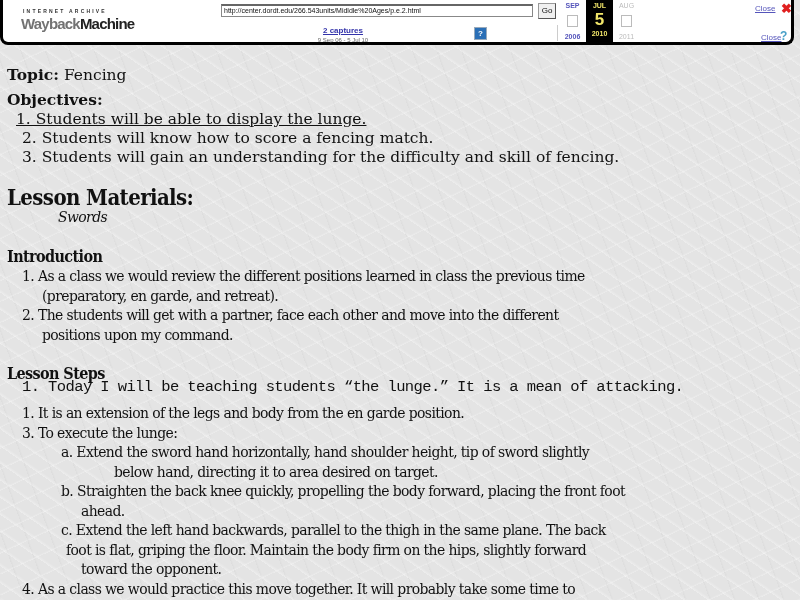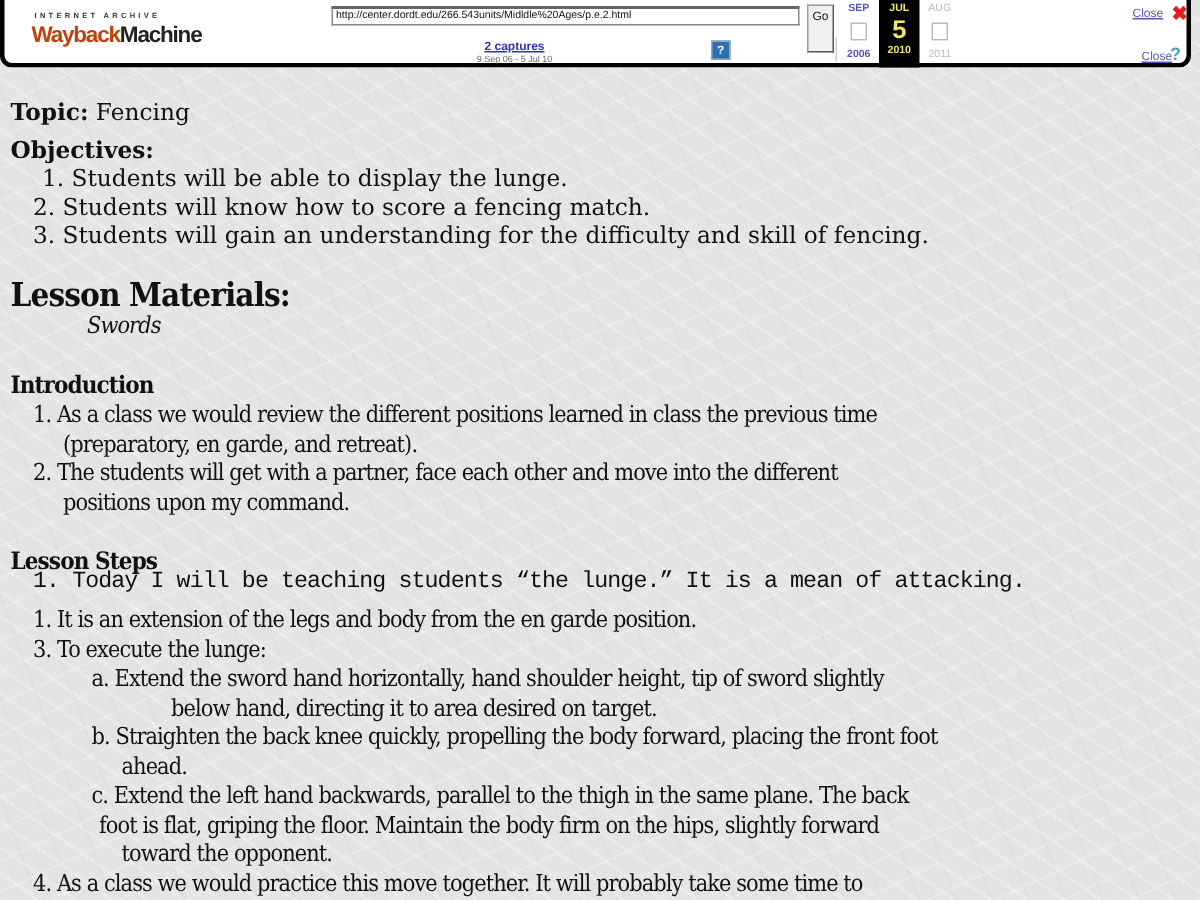--- a/index.html
+++ b/index.html
@@ -16,29 +16,29 @@
   
   .wb {
     position:absolute; left:0; top:0; width:794px; height:45px;
     background:#fff; border:3px solid #000; border-top:none;
     border-radius:0 0 8px 8px; box-sizing:border-box;
     font-family:"Liberation Sans", sans-serif;
   }
   .wb-logo { position:absolute; left:18px; top:8px; width:90px; height:30px; }
   .wb-logo .ia { font-size:5px; letter-spacing:2.2px; color:#333; font-weight:bold; display:block; margin-left:2px; }
   .wb-logo .wm { display:block; margin-top:2px; font-family:"Liberation Sans Narrow","Liberation Sans",sans-serif; font-weight:bold; font-size:15px; letter-spacing:-0.8px; line-height:16px; }
-  .wb-logo .wm .w1 { color:#c2410c; }
+  .wb-logo .wm .w1 { color:#737373; }
   .wb-logo .wm .w2 { color:#222; }
   .wb-url {
     position:absolute; left:218px; top:4px; width:312px; height:13px;
     border:1px solid #888; border-top:2px solid #666; box-sizing:border-box;
     font-size:7px; line-height:10px; padding-left:2px; color:#111; background:#fff; white-space:nowrap; overflow:hidden;
   }
   .wb-go {
-    position:absolute; left:535px; top:3px; width:18px; height:32px;
+    position:absolute; left:535px; top:3px; width:18px; height:16px;
     background:#f0f0f0; border:1px solid #999; border-right-color:#555; border-bottom-color:#555; box-sizing:border-box;
     font-size:8px; text-align:center; line-height:14px; color:#111;
   }
   .wb-captures { position:absolute; left:290px; top:26px; width:100px; text-align:center; }
   .wb-captures .cap { font-size:8px; color:#3333aa; text-decoration:underline; font-weight:bold; display:block; line-height:10px; }
   .wb-captures .range { font-size:6px; color:#666; display:block; line-height:9px; }
   .wb-help-sq {
     position:absolute; left:471px; top:27px; width:13px; height:13px;
     background:#2a6fb6; border:1px solid #9ab; box-sizing:border-box;
     color:#fff; font-size:8px; line-height:11px; text-align:center; font-weight:bold;
@@ -105,21 +105,21 @@
   <span class="wb-help">Close</span>
   <span class="wb-help-q">?</span>
 </div>
 
 <div class="content">
   <div class="line" style="top:0px;margin-top:16px;">
     <span class="b">Topic:</span><span> Fencing</span>
   </div>
 
   <div class="line b" style="top:41px;">Objectives:</div>
-  <div class="line" style="top:60px; left:21px;">1.  Students will be able to display the lunge.</div>
+  <div class="line" style="top:60px; left:9px;text-decoration:underline;">1.  Students will be able to display the lunge.</div>
   <div class="line" style="top:79px; left:15px;">2.  Students will know how to score a fencing match.</div>
   <div class="line" style="top:98px; left:15px;">3.  Students will gain an understanding for the difficulty and skill of fencing.</div>
 
   <div class="line b cond" style="top:138px; font-size:22px;">Lesson Materials:</div>
   <div class="line cond" style="top:158px; left:51px;font-style:italic;">Swords</div>
 
   <div class="line b cond" style="top:198px; font-size:16px;">Introduction</div>
   <div class="line cond" style="top:217px; left:15px;">1.  As a class we would review the different positions learned in class the previous time</div>
   <div class="line cond" style="top:237px; left:35px;">(preparatory, en garde, and retreat).</div>
   <div class="line cond" style="top:256px; left:15px;">2.  The students will get with a partner, face each other and move into the different</div>

